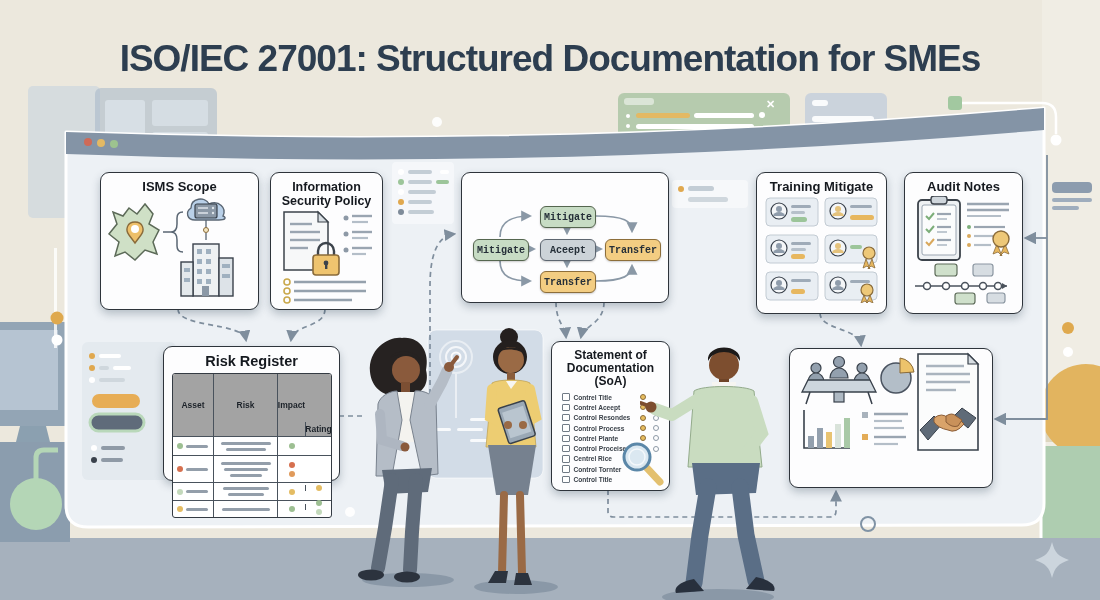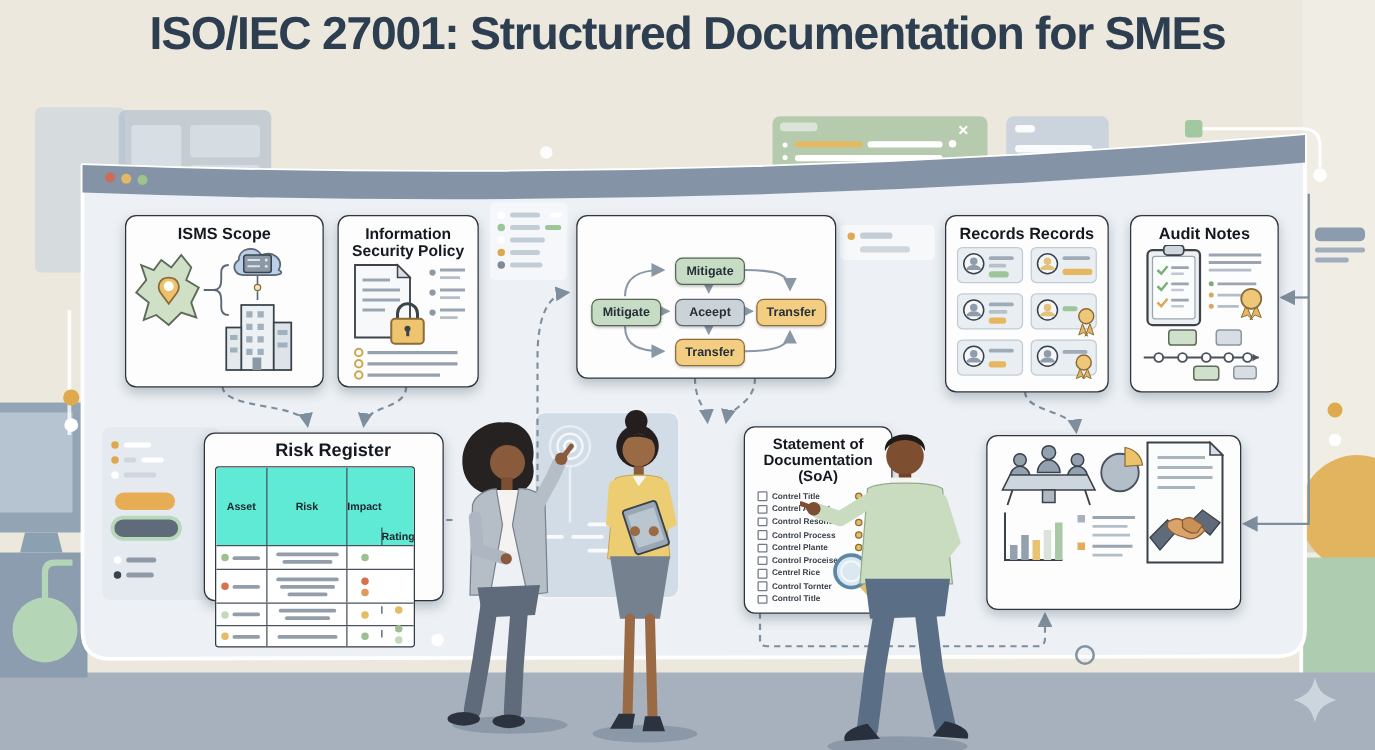--- a/index.html
+++ b/index.html
@@ -1,37 +1,37 @@
 <!DOCTYPE html>
 <html><head>
 <meta charset="utf-8">
 <style>
   html,body{margin:0;padding:0;}
   #stage{position:relative;width:1100px;height:600px;overflow:hidden;
          background:#ece8dd;font-family:"Liberation Sans",sans-serif;}
   #stage svg{display:block;}
   .layer{position:absolute;left:0;top:0;width:1100px;height:600px;pointer-events:none;}
-  .ttl{position:absolute;left:0;top:6px;width:1100px;text-align:center;
+  .ttl{position:absolute;left:0;top:38px;width:1100px;text-align:center;
        font-size:37px;font-weight:600;letter-spacing:-1px;color:#2d3e50;}
   .card{position:absolute;background:#fdfdfe;border:1.6px solid #2e343b;border-radius:9px;
         box-shadow:0 4px 9px rgba(40,60,80,.28);z-index:30;}
   .card-title{text-align:center;font-weight:700;color:#15191f;margin-top:7px;
               font-size:13px;line-height:14px;padding:0 4px;}
   
   .node{position:absolute;width:54px;height:20px;border:1.4px solid #4c5a50;border-radius:6px;
         display:flex;align-items:center;justify-content:center;font-size:10px;font-weight:700;color:#252f38;
-        box-shadow:0 1px 2px rgba(0,0,0,.2);}
+        box-shadow:0 1px 2px rgba(0,0,0,.2);font-family:Liberation Mono, monospace;}
   .node.green{background:#c7dcc4;border-color:#55664f;}
   .node.gray{background:#ccd3d8;border-color:#5d6670;}
   .node.orange{background:#f3cd82;border-color:#8d6e3a;}
   
   .rr-table{position:absolute;left:8px;top:26px;width:158px;border:1.6px solid #343b43;border-radius:3px;
             background:#fff;overflow:hidden;}
   .rr-row{display:flex;border-top:1px solid #49525c;}
-  .rr-row:first-child{border-top:none;background:#5eead4;}
+  .rr-row:first-child{border-top:none;background:#a3a3a3;}
   .rr-cell{border-left:1px solid #49525c;display:flex;align-items:center;justify-content:center;
            flex-direction:column;gap:3px;padding:3px 2px;box-sizing:border-box;}
   .rr-cell:first-child{border-left:none;}
   .rr-c1{width:40px;} .rr-c2{width:64px;} .rr-c3{width:28px;} .rr-c4{width:26px;margin-top:48px;}
   .rr-head{font-size:8.5px;font-weight:700;color:#1d232a;padding:2px 0;}
   .dot{width:6px;height:6px;border-radius:50%;display:inline-block;flex:none;}
   .ln{height:3px;border-radius:2px;background:#939eaa;display:inline-block;}
   .rr-asset{flex-direction:row;gap:3px;justify-content:flex-start;padding-left:4px;}
   
   .soa-row{position:relative;display:flex;align-items:center;height:10.3px;padding-left:10px;}
@@ -304,21 +304,21 @@
       </g>
     </svg>
     <div class="node green" style="left:78px;top:33px;">Mitigate</div>
     <div class="node green" style="left:11px;top:66px;">Mitigate</div>
     <div class="node gray" style="left:78px;top:66px;">Aceept</div>
     <div class="node orange" style="left:143px;top:66px;">Transfer</div>
     <div class="node orange" style="left:78px;top:98px;">Transfer</div>
   </div>
 
   <div class="card" style="left:756px;top:172px;width:129px;height:140px;">
-    <div class="card-title">Records Records</div>
+    <div class="card-title">Training Mitigate</div>
     <svg width="114" height="106" viewBox="0 0 114 106" style="margin:3px auto 0;display:block">
       <g>
 
         <g transform="translate(1,1)">
           <rect width="52" height="28" rx="4" fill="#e9eef3" stroke="#c2cbd3"></rect>
           <circle cx="13" cy="13" r="8" fill="#f4f6f8" stroke="#39414b" stroke-width="1.2"></circle>
           <circle cx="13" cy="11" r="3" fill="#8f9cab"></circle>
             <path d="M7,18 a6,4 0 0 1 12,0 Z" fill="#8f9cab"></path>
           <rect x="25" y="7" width="20" height="3" rx="1.5" fill="#9fabb8"></rect>
             <rect x="25" y="13" width="14" height="3" rx="1.5" fill="#b6c0ca"></rect>
@@ -419,21 +419,21 @@
         <circle cx="33" cy="90" r="3.5" fill="#fff" stroke="#4a525c" stroke-width="1.5"></circle>
         <circle cx="52" cy="90" r="3.5" fill="#fff" stroke="#4a525c" stroke-width="1.5"></circle>
         <circle cx="70" cy="90" r="3.5" fill="#fff" stroke="#4a525c" stroke-width="1.5"></circle>
         <circle cx="85" cy="90" r="3.5" fill="#fff" stroke="#4a525c" stroke-width="1.5"></circle>
         <rect x="42" y="97" width="20" height="11" rx="2.5" fill="#cfe0cb" stroke="#5c6a58" stroke-width="1.2"></rect>
         <rect x="74" y="97" width="18" height="10" rx="2.5" fill="#d7dde2" stroke="#8b96a1" stroke-width="1.2"></rect>
       </g>
     </svg>
   </div>
 
-  <div class="card" style="left:163px;top:346px;width:175px;height:133px;padding-left:15px;">
+  <div class="card" style="left:163px;top:346px;width:175px;height:133px;">
     <div class="card-title" style="font-size:14.5px">Risk Register</div>
     <div class="rr-table">
       <div class="rr-row">
         <div class="rr-cell rr-c1 rr-head">Asset</div>
         <div class="rr-cell rr-c2 rr-head">Risk</div>
         <div class="rr-cell rr-c3 rr-head">Impact</div>
         <div class="rr-cell rr-c4 rr-head">Rating</div>
       </div>
       <div class="rr-row" style="height:18px">
         <div class="rr-cell rr-c1 rr-asset">
@@ -493,21 +493,21 @@
             <span class="ln" style="width:48px"></span>
           </div>
         <div class="rr-cell rr-c3">
             <span class="dot" style="background:#9dbf92"></span>
           </div>
         <div class="rr-cell rr-c4"></div>
       </div>
     </div>
   </div>
 
-  <div class="card" style="left:551px;top:341px;width:117px;height:148px;margin-left:44px;">
+  <div class="card" style="left:551px;top:341px;width:117px;height:148px;">
     <div class="card-title" style="font-size:12px;line-height:13px;">
       <span>Statement of</span><br>
       <span>Documentation (SoA)</span>
     </div>
     <div style="margin-top:4px">
       <div class="soa-row">
           <span class="soa-box"></span>
           <span class="soa-lab">Contrel Title</span>
           <span class="soa-dot"></span>
         </div>

